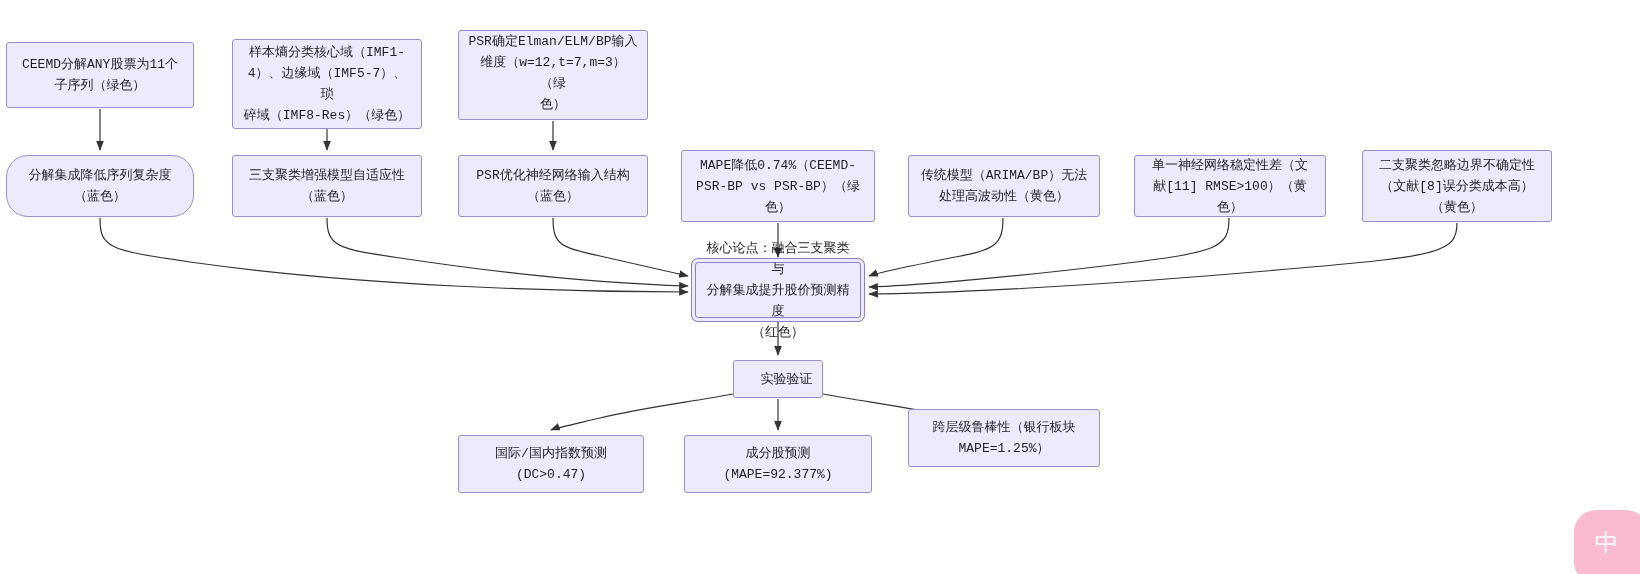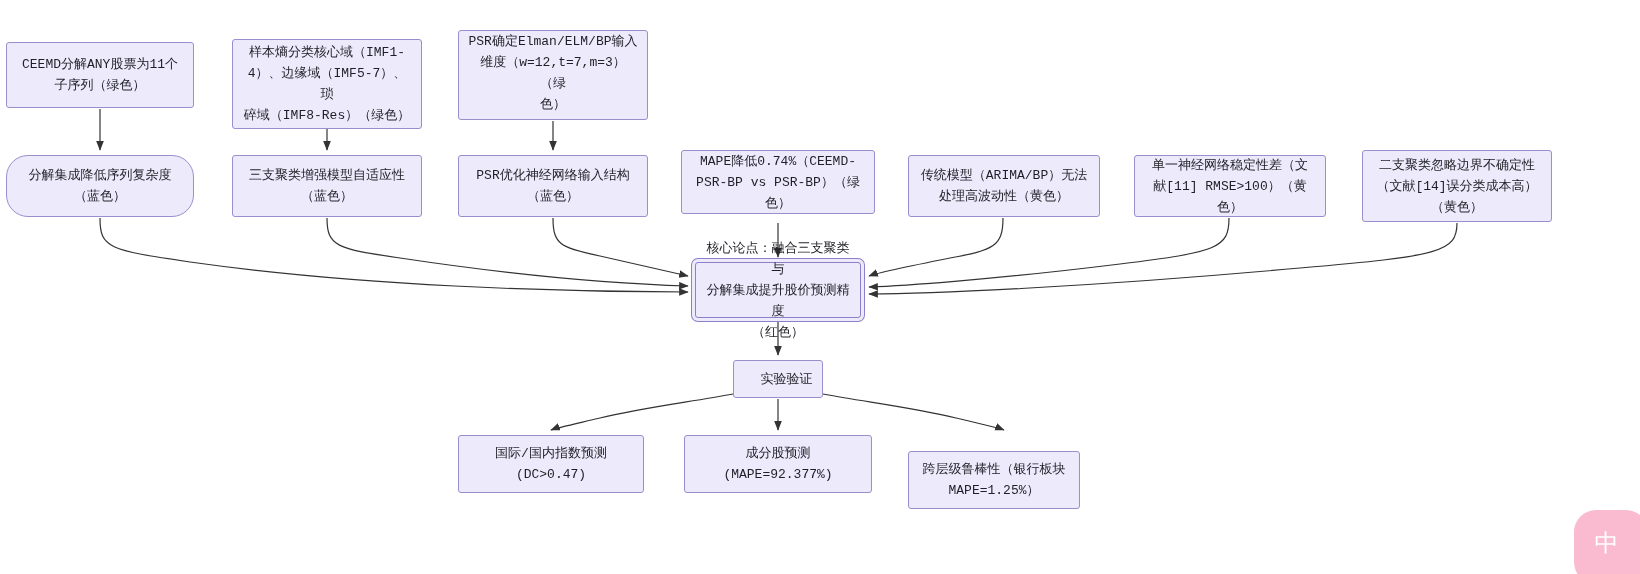--- a/index.html
+++ b/index.html
@@ -128,37 +128,37 @@
   </div>
   <div class="node" style="left: 232px; top: 155px; width: 190px; height: 62px;">
     <span class="txt">三支聚类增强模型自适应性
 （蓝色）</span>
   </div>
   <div class="node" style="left: 458px; top: 155px; width: 190px; height: 62px;">
     <span class="txt">PSR优化神经网络输入结构
 （蓝色）</span>
   </div>
 
-  <div class="node" style="left: 681px; top: 150px; width: 194px; height: 64px;">
+  <div class="node" style="left: 681px; top: 150px; width: 194px; height: 72px;">
     <span class="txt">MAPE降低0.74%（CEEMD-
 PSR-BP vs PSR-BP）（绿
 色）</span>
   </div>
 
   <div class="node" style="left: 908px; top: 155px; width: 192px; height: 62px;">
     <span class="txt">传统模型（ARIMA/BP）无法
 处理高波动性（黄色）</span>
   </div>
   <div class="node" style="left: 1134px; top: 155px; width: 192px; height: 62px;">
     <span class="txt">单一神经网络稳定性差（文
 献[11] RMSE&gt;100）（黄色）</span>
   </div>
   <div class="node" style="left: 1362px; top: 150px; width: 190px; height: 72px;">
     <span class="txt">二支聚类忽略边界不确定性
-（文献[14]误分类成本高）
+（文献[8]误分类成本高）
 （黄色）</span>
   </div>
 
   <div class="node core" style="left: 695px; top: 262px; width: 166px; height: 56px;">
     <span class="txt">核心论点：融合三支聚类与
 分解集成提升股价预测精度
 （红色）</span>
   </div>
 
   <div class="node" style="left: 733px; top: 360px; width: 90px; height: 38px; padding-left: 26px;">
@@ -166,21 +166,21 @@
   </div>
 
   <div class="node" style="left: 458px; top: 435px; width: 186px; height: 58px;">
     <span class="txt">国际/国内指数预测
 (DC&gt;0.47)</span>
   </div>
   <div class="node" style="left: 684px; top: 435px; width: 188px; height: 58px;">
     <span class="txt">成分股预测
 (MAPE=92.377%)</span>
   </div>
-  <div class="node" style="left: 908px; top: 451px; width: 172px; height: 58px;">
+  <div class="node" style="left: 908px; top: 409px; width: 192px; height: 58px;">
     <span class="txt">跨层级鲁棒性（银行板块
 MAPE=1.25%）</span>
   </div>
 
   <div class="watermark">
     <span>中</span>
   </div>
 
 </div>
 

